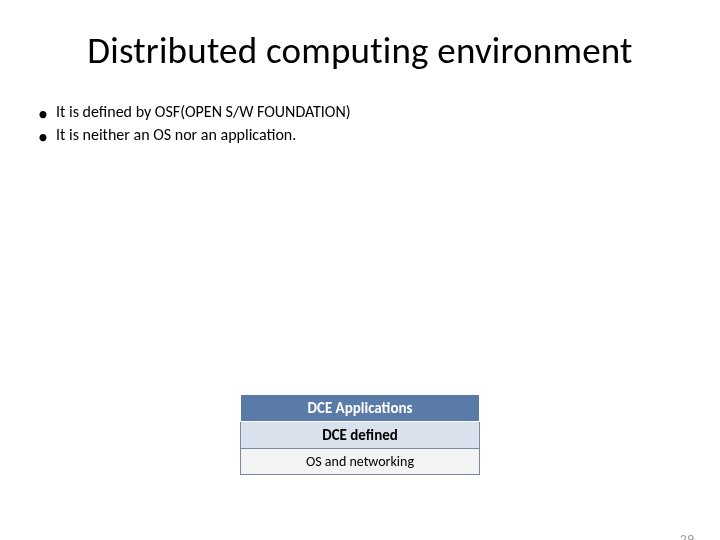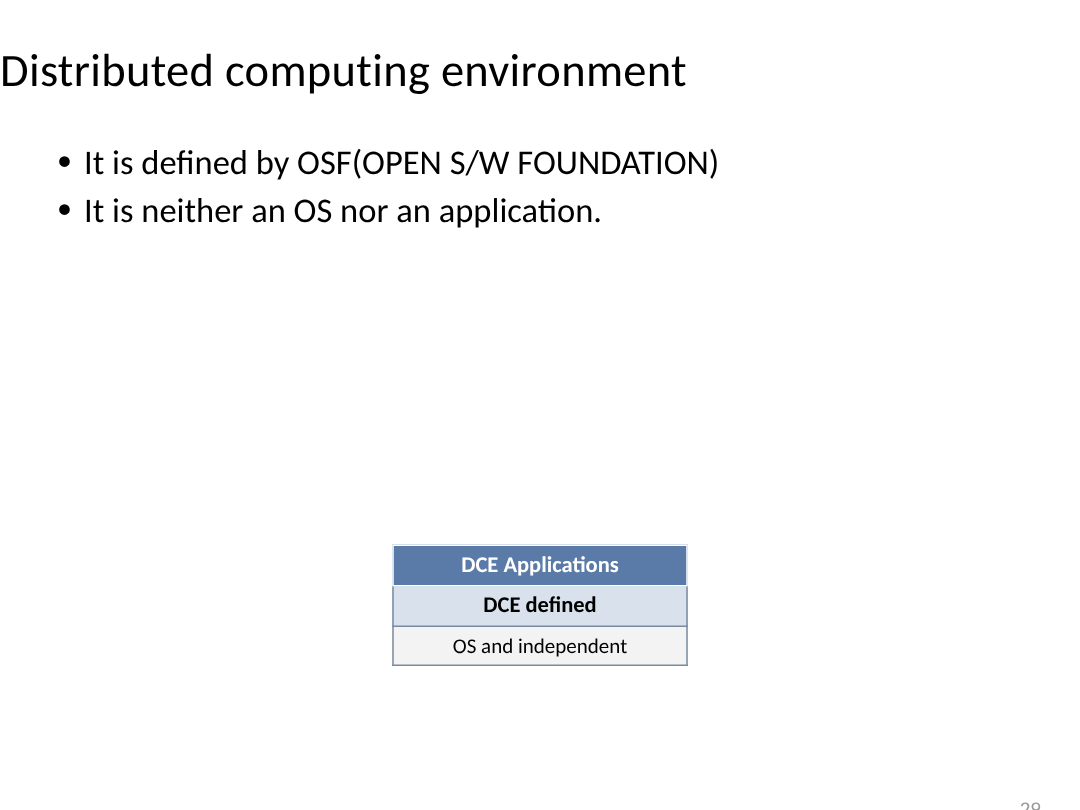--- a/index.html
+++ b/index.html
@@ -1,39 +1,39 @@
 <!DOCTYPE html>
 <html><head>
 <meta charset="utf-8">
 <style>
   * { margin: 0; padding: 0; box-sizing: border-box; }
   html, body { width: 720px; height: 540px; background: #fff; font-family: Calibri, Arial, sans-serif; color: #000; }
   .slide { position: relative; width: 720px; height: 540px; padding: 0; }
-  .title { font-size: 31px; font-weight: 400; text-align: left; margin-top: 28px; margin-bottom: 28px; letter-spacing: 0.2px; }
+  .title { font-size: 37px; font-weight: 400; text-align: center; margin-top: 28px; margin-bottom: 28px; letter-spacing: 0.2px; }
   .bullets { list-style: none; padding: 0 40px 0 34px; }
-  .bullets li { font-size: 23px; line-height: 1.32; margin-bottom: 2px; padding-left: 22px; position: relative; }
+  .bullets li { font-size: 16px; line-height: 1.32; margin-bottom: 2px; padding-left: 22px; position: relative; }
   .bullets li::before { content: "•"; position: absolute; left: 4px; top: 0; font-size: 20px; }
-  .stack { position: absolute; left: 50%; transform: translateX(-50%); top: 335px; width: 197px; }
+  .stack { position: absolute; left: 50%; transform: translateX(-50%); top: 366px; width: 240px; }
   .layer { border: 1px solid #7a8aa0; text-align: center; font-size: 15px; padding: 4px 0; }
   .layer0 { background: #5a7aa8; color: #fff; font-weight: 700; border-color: #fff; }
   .layer1 { background: #d9e2ec; color: #000; font-weight: 700; border-top: none; }
   .layer2 { background: #f3f3f3; color: #000; border-top: none; font-size: 14px; }
   .pagenum { position: absolute; right: 26px; bottom: 20px; font-size: 14px; color: #9a9a9a; }
 </style>
 </head>
 <body>
 
 <div class="slide">
   <h1 class="title">Distributed computing environment</h1>
 
   <ul class="bullets">
     <li>It is defined by OSF(OPEN S/W FOUNDATION)</li>
     <li>It is neither an OS nor an application.</li>
   </ul>
 
   <div class="stack">
     <div class="layer layer0">DCE  Applications</div>
     <div class="layer layer1">DCE defined</div>
-    <div class="layer layer2">OS and independent</div>
+    <div class="layer layer2">OS and networking</div>
   </div>
 
   <div class="pagenum">29</div>
 </div>
 
 </body></html>

